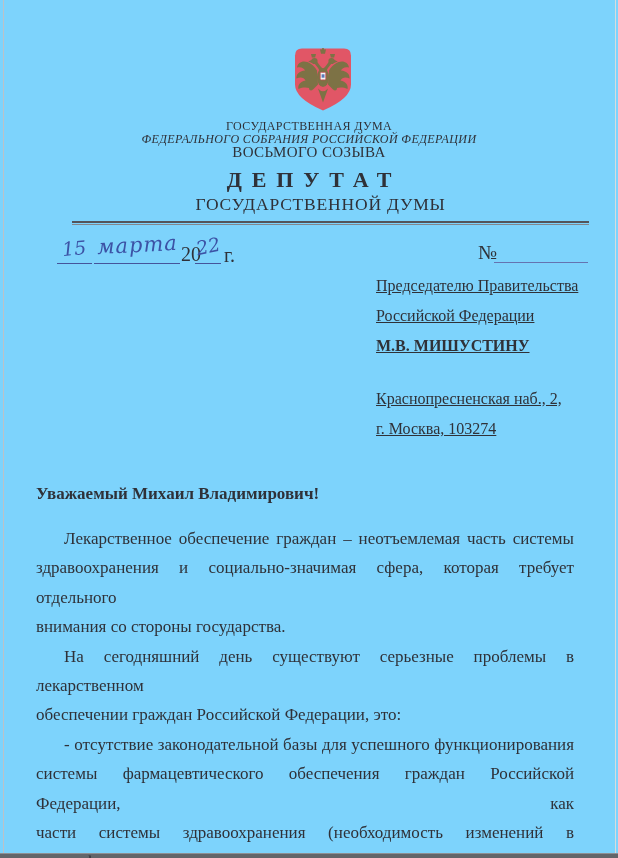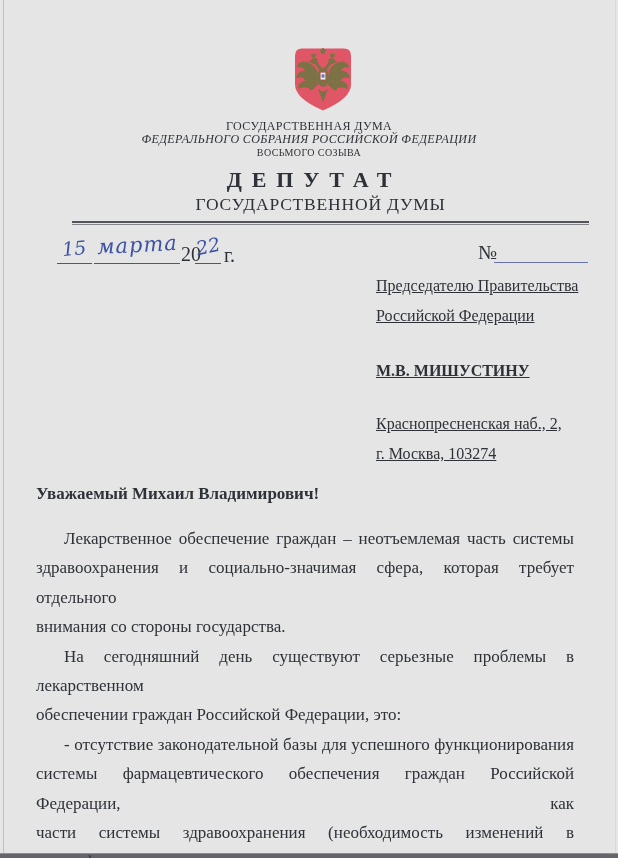--- a/index.html
+++ b/index.html
@@ -1,33 +1,33 @@
 <!DOCTYPE html>
 <html><head>
 <meta charset="utf-8">
 <style>
   html,body{margin:0;padding:0;background:#ffffff;}
   .page{
     position:relative;
     width:618px;height:858px;
-    background:#e5e5e5;
+    background:#7dd3fc;
     font-family:"Liberation Serif", serif;
     color:#2f3138;
     overflow:hidden;
   }
   .edge-left{position:absolute;left:3px;top:0;bottom:0;width:1px;background:#bcc1c7;}
   .edge-right{position:absolute;right:2px;top:0;bottom:0;width:1px;background:#d8dbde;}
   .edge-bottom{position:absolute;left:0;right:0;bottom:0;height:4px;background:#63656a;border-top:1px solid #8d8f93;}
 
   
   .emblem{position:absolute;left:292px;top:46px;width:62px;height:67px;}
   .org{position:absolute;left:0;right:0;top:120px;text-align:center;letter-spacing:0.4px;}
   .org .l1{font-size:12px;line-height:13px;}
   .org .l2{font-size:12px;line-height:13px;font-style:italic;}
-  .org .l3{font-size:10px;line-height:13px;}
+  .org .l3{font-size:15px;line-height:13px;}
   .dep{position:absolute;left:0;right:0;top:168px;text-align:center;}
   .dep .t1{font-size:22px;font-weight:bold;letter-spacing:0.45em;text-indent:0.45em;line-height:24px;}
   .dep .t2{font-size:17.5px;letter-spacing:0.8px;line-height:20px;margin-top:2px;margin-left:23px;}
   .rule{position:absolute;left:72px;top:221px;width:517px;height:4px;
         border-top:2px solid #53545a;border-bottom:1px solid #85868c;box-sizing:border-box;}
 
   
   .printed{position:absolute;font-size:20px;color:#2f3138;}
   .hw{position:absolute;color:#3c52a5;font-family:"DejaVu Serif", serif;font-style:italic;}
   .hw-day{left:62px;top:237px;font-size:19px;transform:rotate(-5deg);}
@@ -37,21 +37,21 @@
   .pr-gsuf{left:224px;top:244px;}
   .pr-num{left:478px;top:241px;}
   .uline{position:absolute;height:1px;background:#45549b;}
   .ul-day{left:57px;top:263px;width:35px;}
   .ul-month{left:94px;top:263px;width:86px;}
   .ul-year{left:195px;top:263px;width:26px;}
   .ul-num{left:494px;top:262px;width:94px;background:#6573b0;}
 
   
   .addr{position:absolute;left:376px;top:271px;font-size:16px;line-height:30px;text-decoration:underline;}
-  .addr .name{font-weight:bold;margin-top:25px;}
+  .addr .name{font-weight:bold;margin-top:0;}
   .addr .street{margin-top:23px;}
 
   
   .salutation{position:absolute;left:36px;top:484px;width:538px;
               font-weight:bold;font-size:17px;}
   .body-text{position:absolute;left:36px;top:524px;width:538px;
              font-size:17px;line-height:29.4px;}
   .bl{white-space:nowrap;}
   .j{white-space:normal;text-align:justify;text-align-last:justify;}
   .ind{text-indent:28px;}

